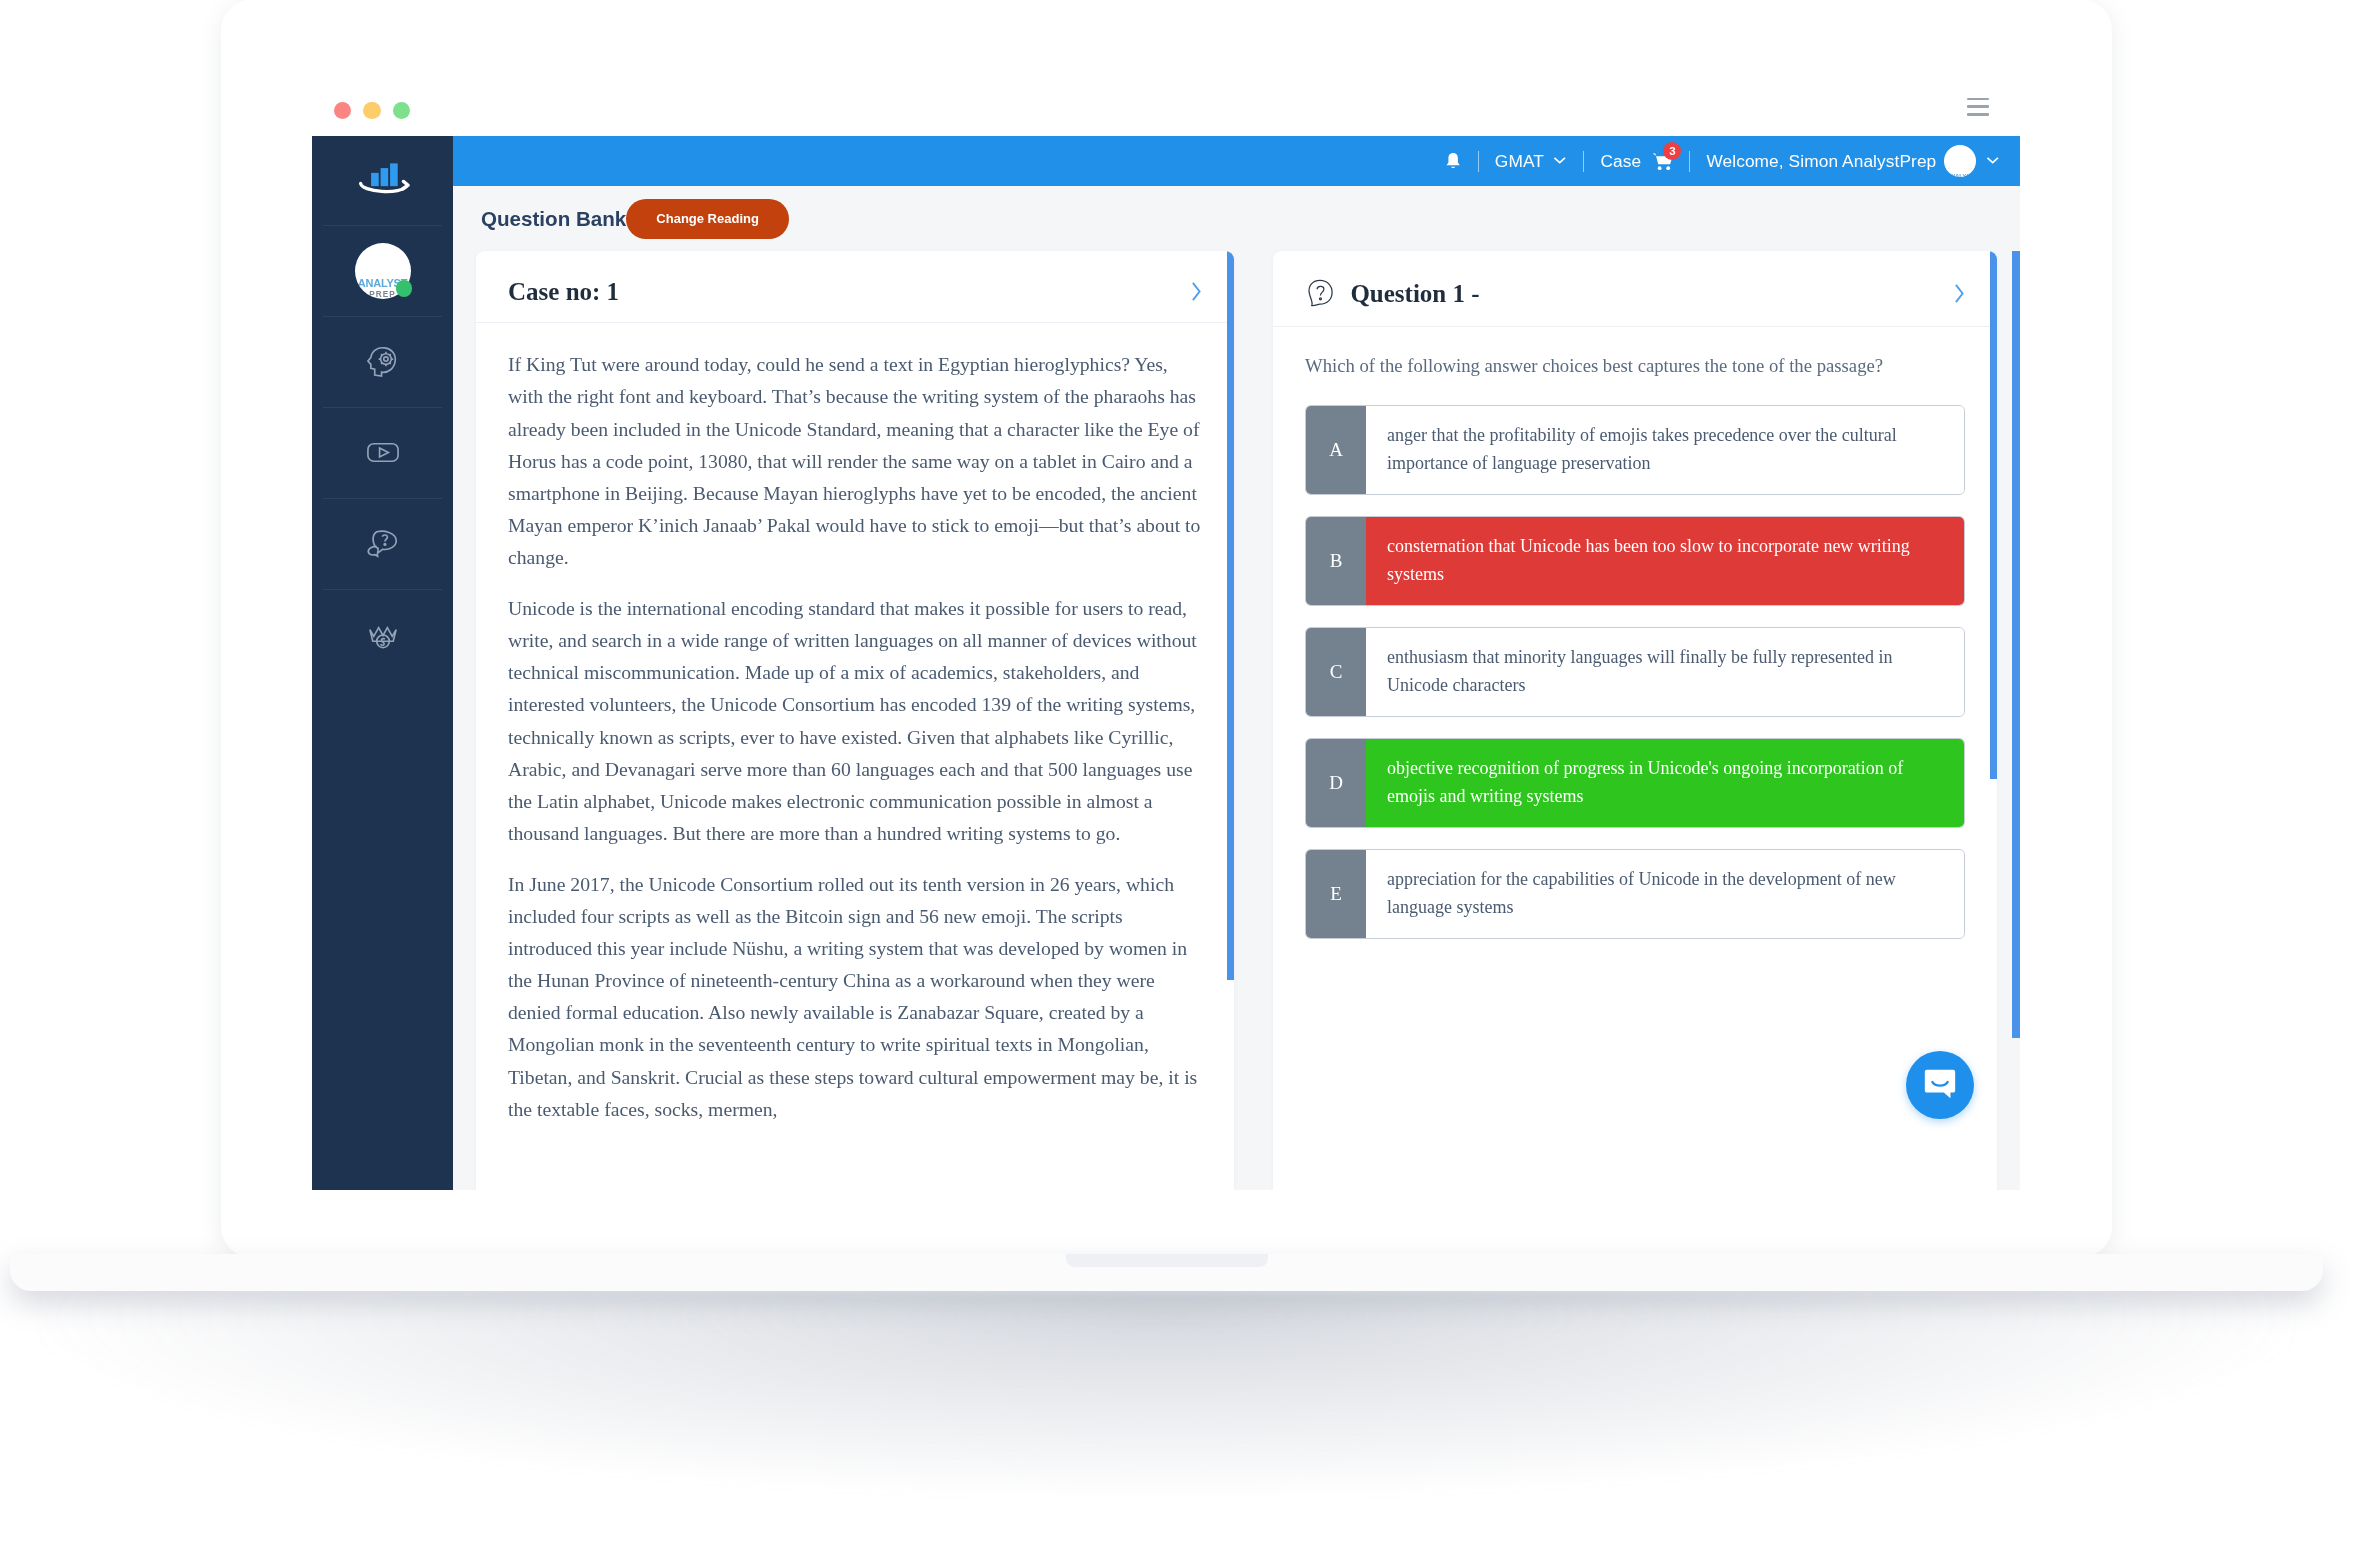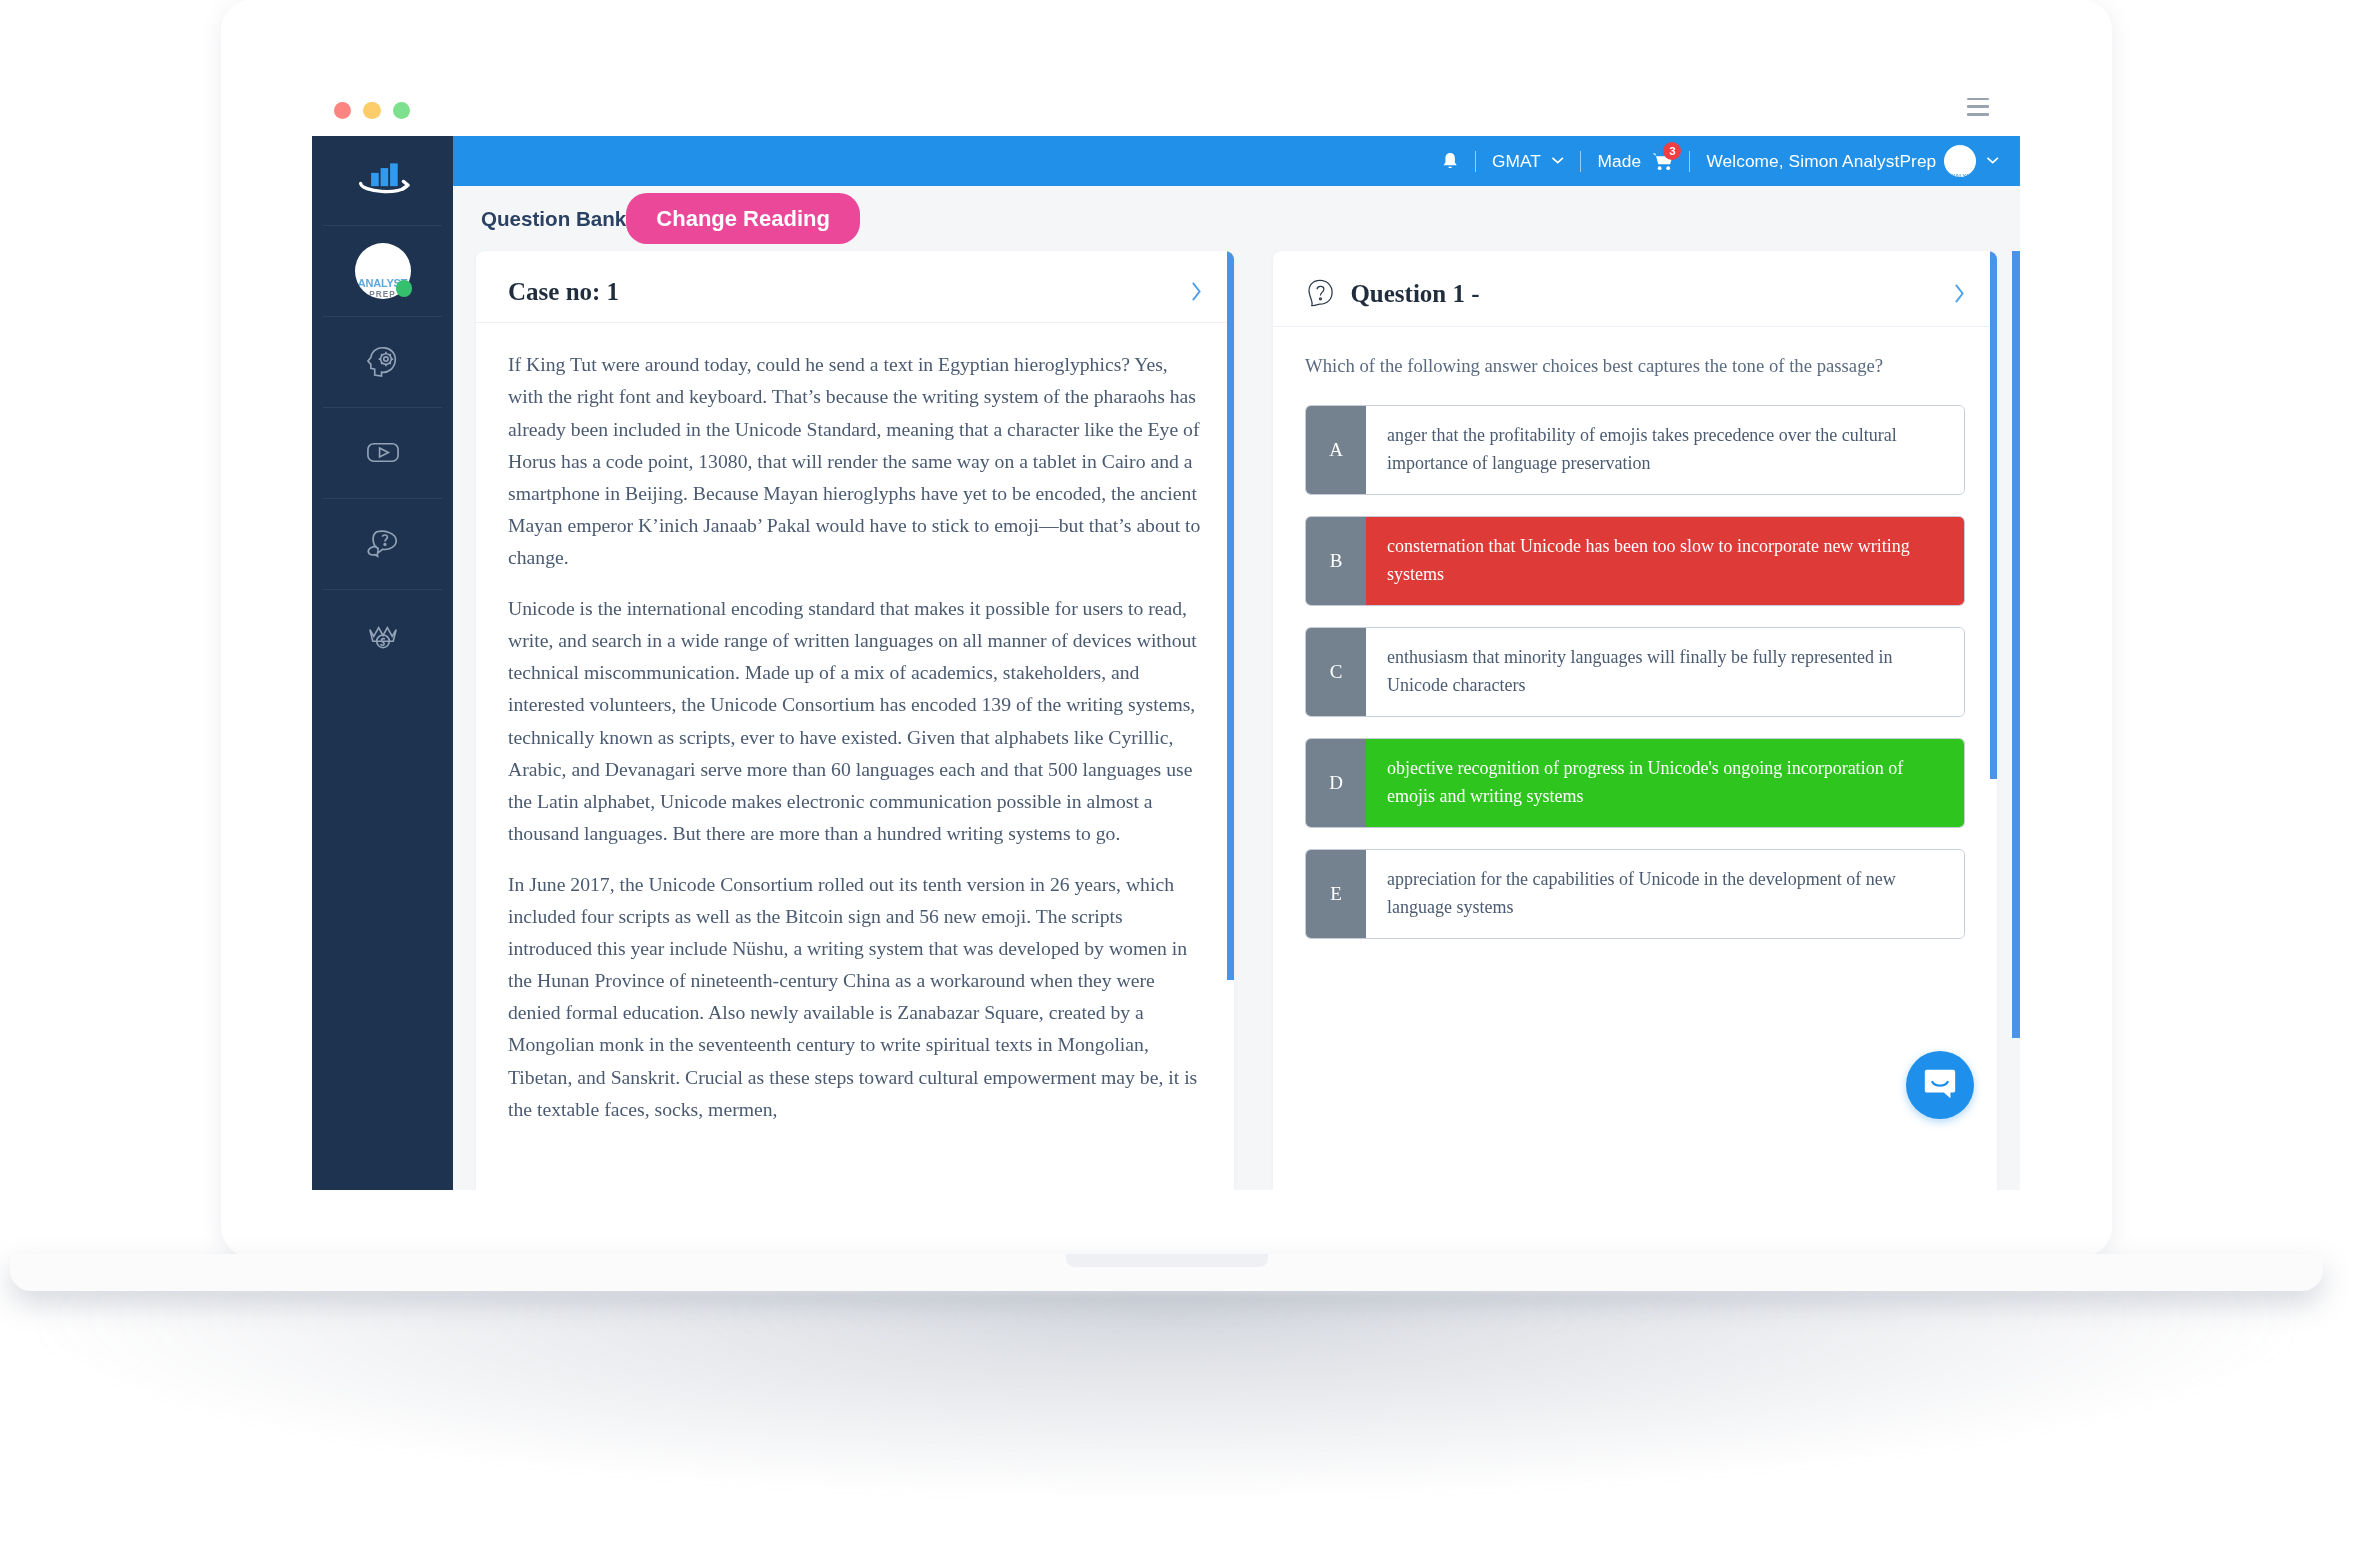--- a/index.html
+++ b/index.html
@@ -174,23 +174,23 @@
     height: 65px;
     background: #f4f6f8;
     display: flex; align-items: center; justify-content: flex-start;
     padding: 0 36px 0 28px;
     flex: 0 0 65px;
   }
   #page-title {
     font-size: 20.6px; font-weight: bold; color: #2b4163;
   }
   #change-reading-btn {
-    background: #ec4899; color: #ffffff;
+    background: #c2410c; color: #ffffff;
     border: none; border-radius: 21px;
-    font-size: 22px; font-weight: bold;
+    font-size: 13px; font-weight: bold;
     padding: 12.5px 30px;
     font-family: "Liberation Sans", sans-serif;
     cursor: pointer;
   }
 
   
   #content-area {
     flex: 1;
     background: #f4f6f8;
     display: flex;
@@ -399,21 +399,21 @@
           <span class="nav-grp">
             <span class="nav-txt">GMAT</span>
             <span class="caret">
               <svg viewBox="0 0 28 18">
                   <path d="M3 4 L14 14 L25 4"></path>
                 </svg>
             </span>
           </span>
           <span class="nav-sep"></span>
           <span class="nav-grp">
-            <span class="nav-txt">Made</span>
+            <span class="nav-txt">Case</span>
             <span class="cart-wrap">
               <svg viewBox="0 0 44 40">
                   <path d="M1 3 L7 3 L13 26 L38 26 L43 9 L10 9"></path>
                   <circle cx="16" cy="34" r="4"></circle>
                   <circle cx="34" cy="34" r="4"></circle>
                 </svg>
               <span class="cart-badge">3</span>
             </span>
           </span>
           <span class="nav-sep"></span>

